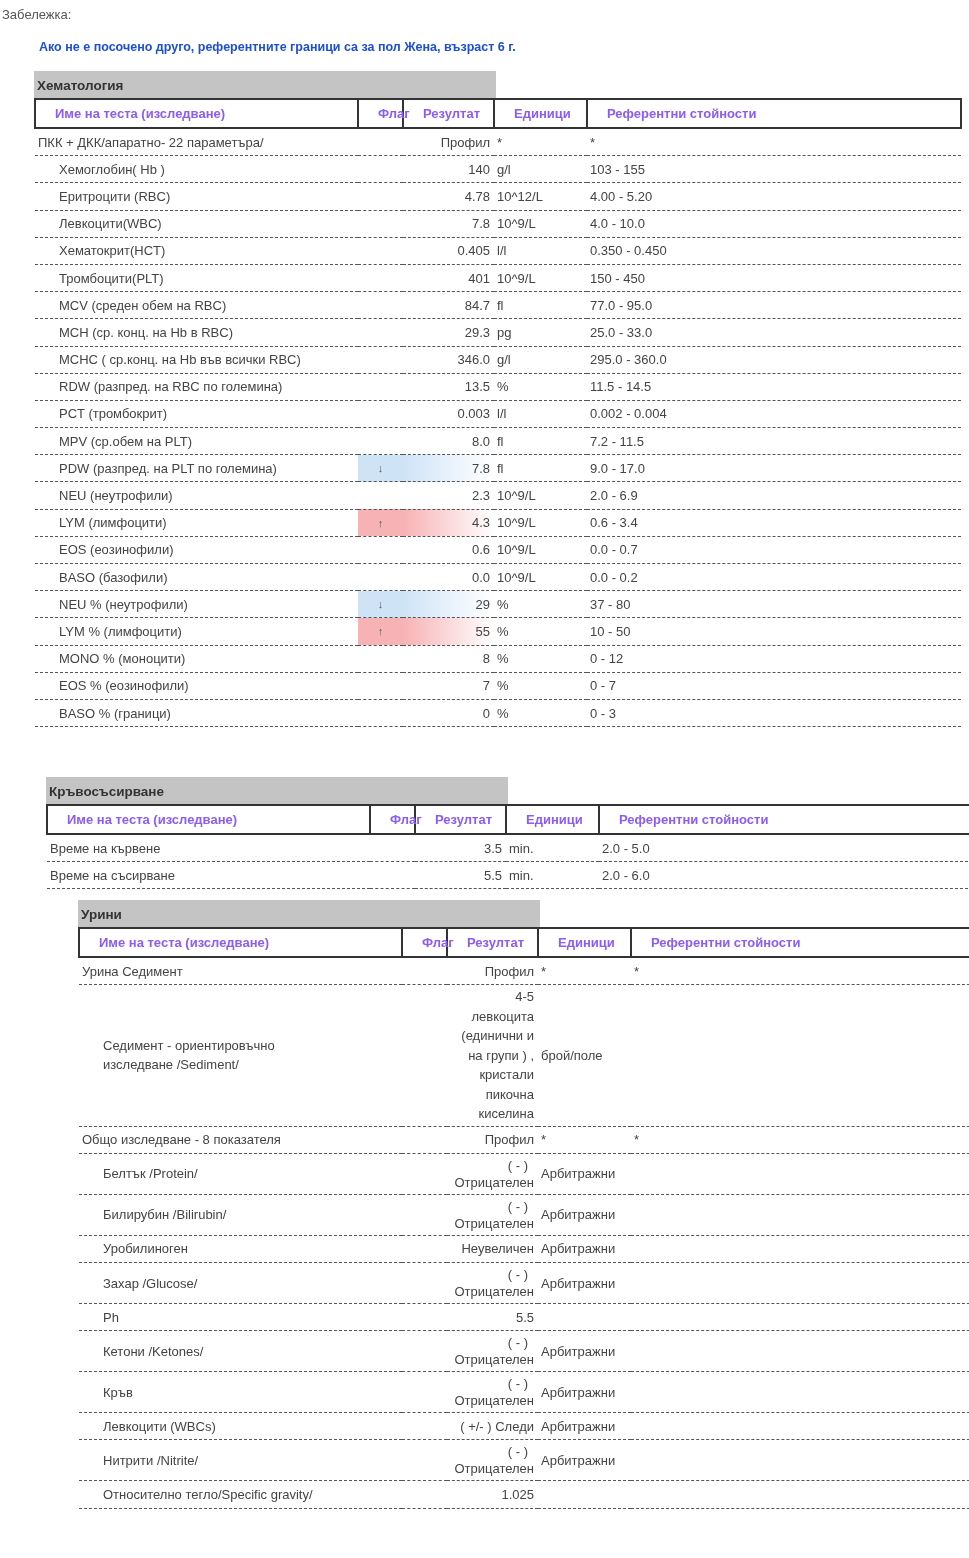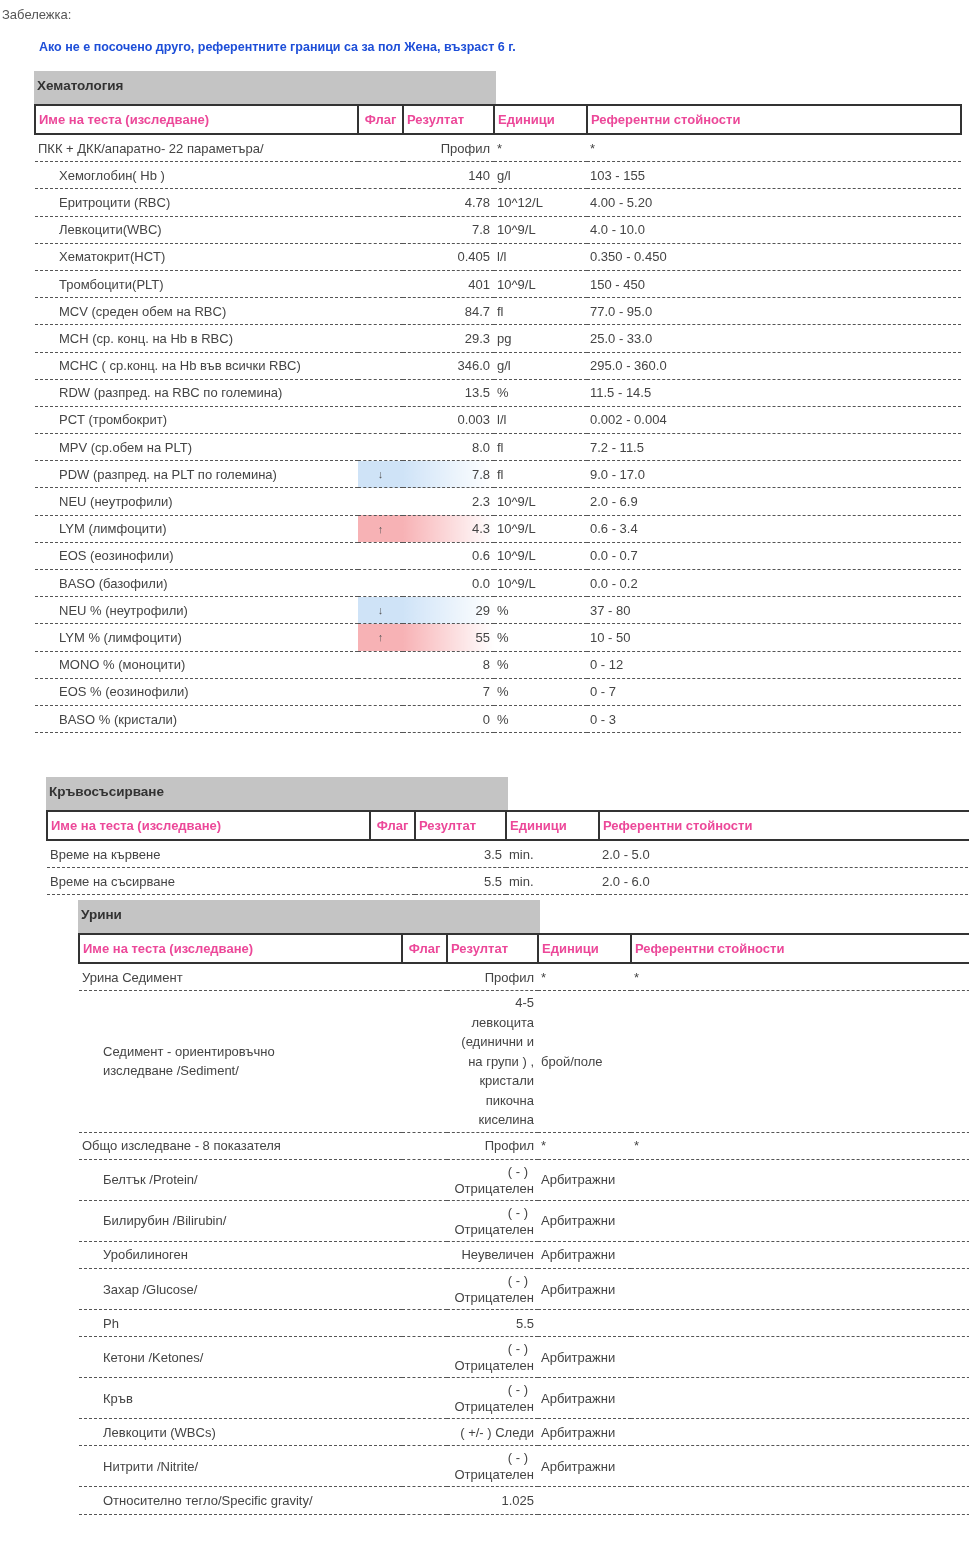--- a/index.html
+++ b/index.html
@@ -2,27 +2,27 @@
 <html><head>
 <meta charset="utf-8">
 <style>
   html, body { margin:0; padding:0; background:#ffffff; }
   body { width:969px; height:1558px; position:relative; overflow:hidden;
          font-family:"Liberation Sans", "DejaVu Sans", sans-serif; color:#444; font-size:13px; }
   .note-label { position:absolute; left:2px; top:7px; font-size:13px; color:#555; }
   .note-text { position:absolute; left:39px; top:40px; font-size:12.5px; font-weight:bold; color:#1d4ed8; }
 
   .section { position:absolute; left:34px; width:926px; }
-  .section-title { width:462px; height:33px; background:#c4c4c4; font-weight:bold; font-size:13.5px;
+  .section-title { width:462px; height:27px; background:#c4c4c4; font-weight:bold; font-size:13.5px;
                    color:#333; line-height:30px; padding-left:3px; box-sizing:border-box; }
   table { border-collapse:collapse; width:926px; table-layout:fixed; }
   col.c-name { width:323px; } col.c-flag { width:45px; } col.c-res { width:91px; }
   col.c-unit { width:93px; } col.c-ref { width:374px; }
-  th { border:2px solid #333; font-weight:bold; font-size:13px; color:#ec4899; height:27px;
-       text-align:left; padding:0 3px; }
+  th { border:2px solid #333; font-weight:bold; font-size:13px; color:#8b5cf6; height:27px;
+       text-align:left; padding:0 19px; }
   th.flag { text-align:center; }
   th.res { text-align:left; }
   td { border-bottom:1px dashed #555; height:26.2px; padding:0 3px; font-size:13px; color:#444;
        vertical-align:middle; white-space:nowrap; }
   td.name.indent { padding-left:24px; }
   td.res { text-align:right; padding-right:4px; }
   td.flag { text-align:center; font-size:11px; }
   tr.low td.flag { background:#cfe3f7; color:#555; }
   tr.low td.res { background:linear-gradient(to right, #cfe3f7, #ffffff); }
   tr.high td.flag { background:#f7b2b5; color:#555; }
@@ -200,21 +200,21 @@
           <td>0 - 12</td>
         </tr>
         <tr>
           <td class="name indent">EOS % (еозинофили)</td>
           <td class="flag"></td>
           <td class="res">7</td>
           <td>%</td>
           <td>0 - 7</td>
         </tr>
         <tr>
-          <td class="name indent">BASO % (кристали)</td>
+          <td class="name indent">BASO % (граници)</td>
           <td class="flag"></td>
           <td class="res">0</td>
           <td>%</td>
           <td>0 - 3</td>
         </tr>
       </tbody>
   </table>
 </div>
 
 <div class="section" style="top:777px;margin-left:12px;">

